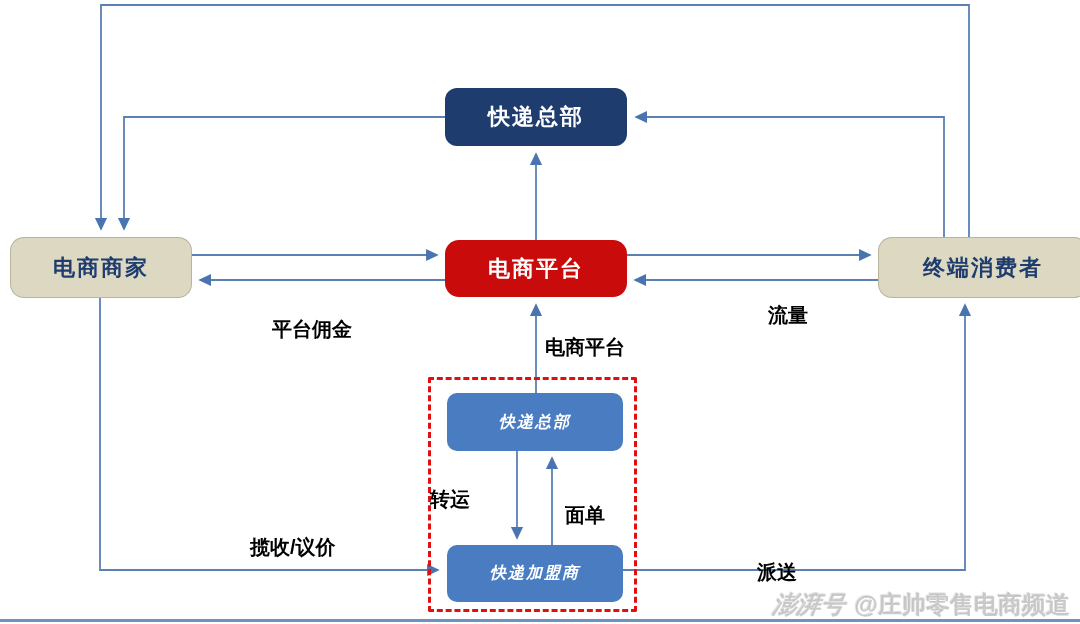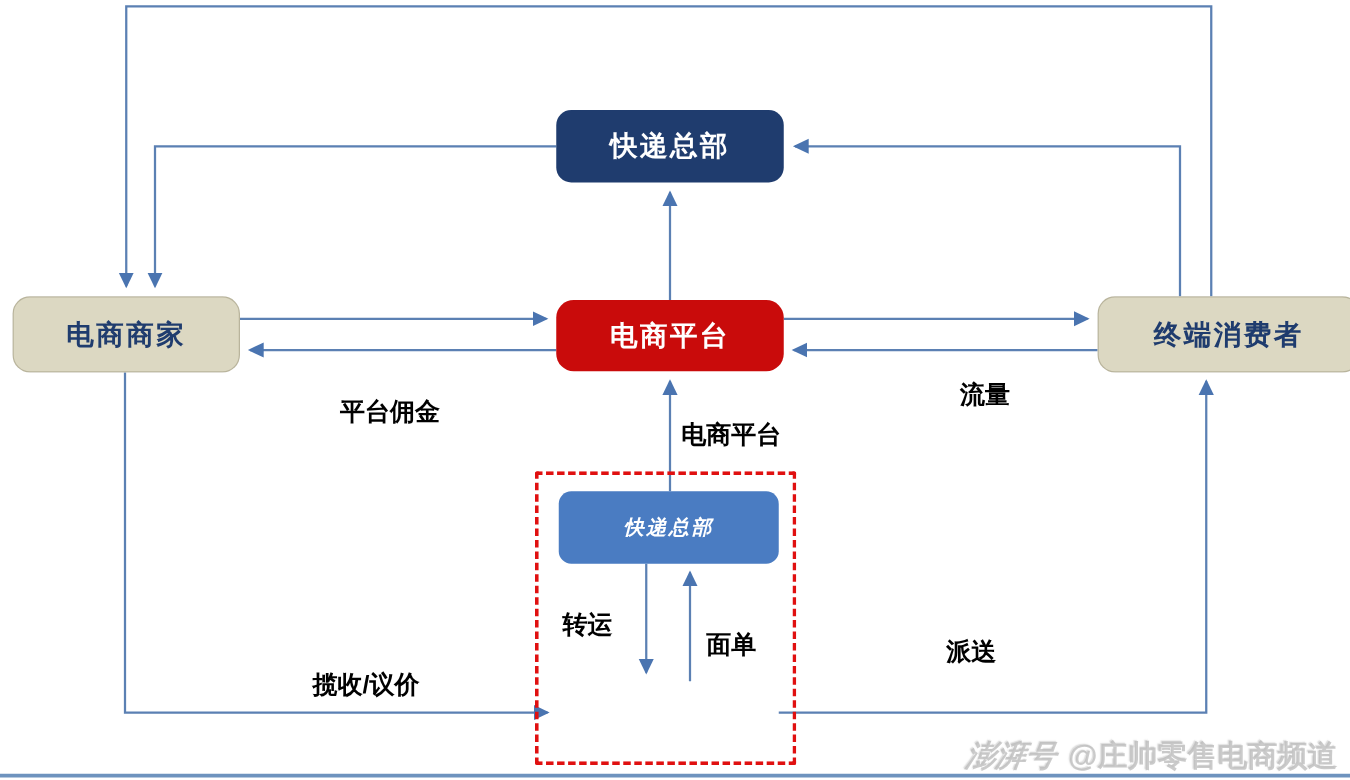--- a/index.html
+++ b/index.html
@@ -58,24 +58,24 @@
   .edge-label {
     position: absolute;
     color: #000000;
     font-weight: bold;
     font-size: 20px;
     white-space: nowrap;
   }
   .lbl-commission { left: 272px; top: 316px; }
   .lbl-traffic    { left: 768px; top: 302px; }
   .lbl-logistics  { left: 545px; top: 334px; }
-  .lbl-transfer   { left: 450px; top: 486px; }
+  .lbl-transfer   { left: 430px; top: 486px; }
   .lbl-waybill    { left: 565px; top: 502px; }
   .lbl-pickup     { left: 250px; top: 534px; }
-  .lbl-delivery   { left: 757px; top: 508px; }
+  .lbl-delivery   { left: 757px; top: 559px; }
   .watermark {
     position: absolute;
     right: 10px; top: 589px;
     font-size: 24px;
     font-weight: bold;
     color: rgba(185,185,185,0.75);
     text-shadow: 1px 1px 1px rgba(255,255,255,0.95), -1px -1px 1px rgba(150,150,150,0.35);
     white-space: nowrap;
   }
   .watermark .brand {
@@ -137,20 +137,21 @@
   <div class="node payment">快递总部</div>
 
   <div class="node platform">电商平台</div>
 
   <div class="node endpoint merchant">电商商家</div>
 
   <div class="node endpoint consumer">终端消费者</div>
 
   <div class="node express hq">快递总部</div>
 
+  <div class="node express franchisee">快递加盟商</div>
 
   <div class="edge-label lbl-commission">平台佣金</div>
 
   <div class="edge-label lbl-traffic">流量</div>
 
   <div class="edge-label lbl-logistics">电商平台</div>
 
   <div class="edge-label lbl-transfer">转运</div>
 
   <div class="edge-label lbl-waybill">面单</div>

